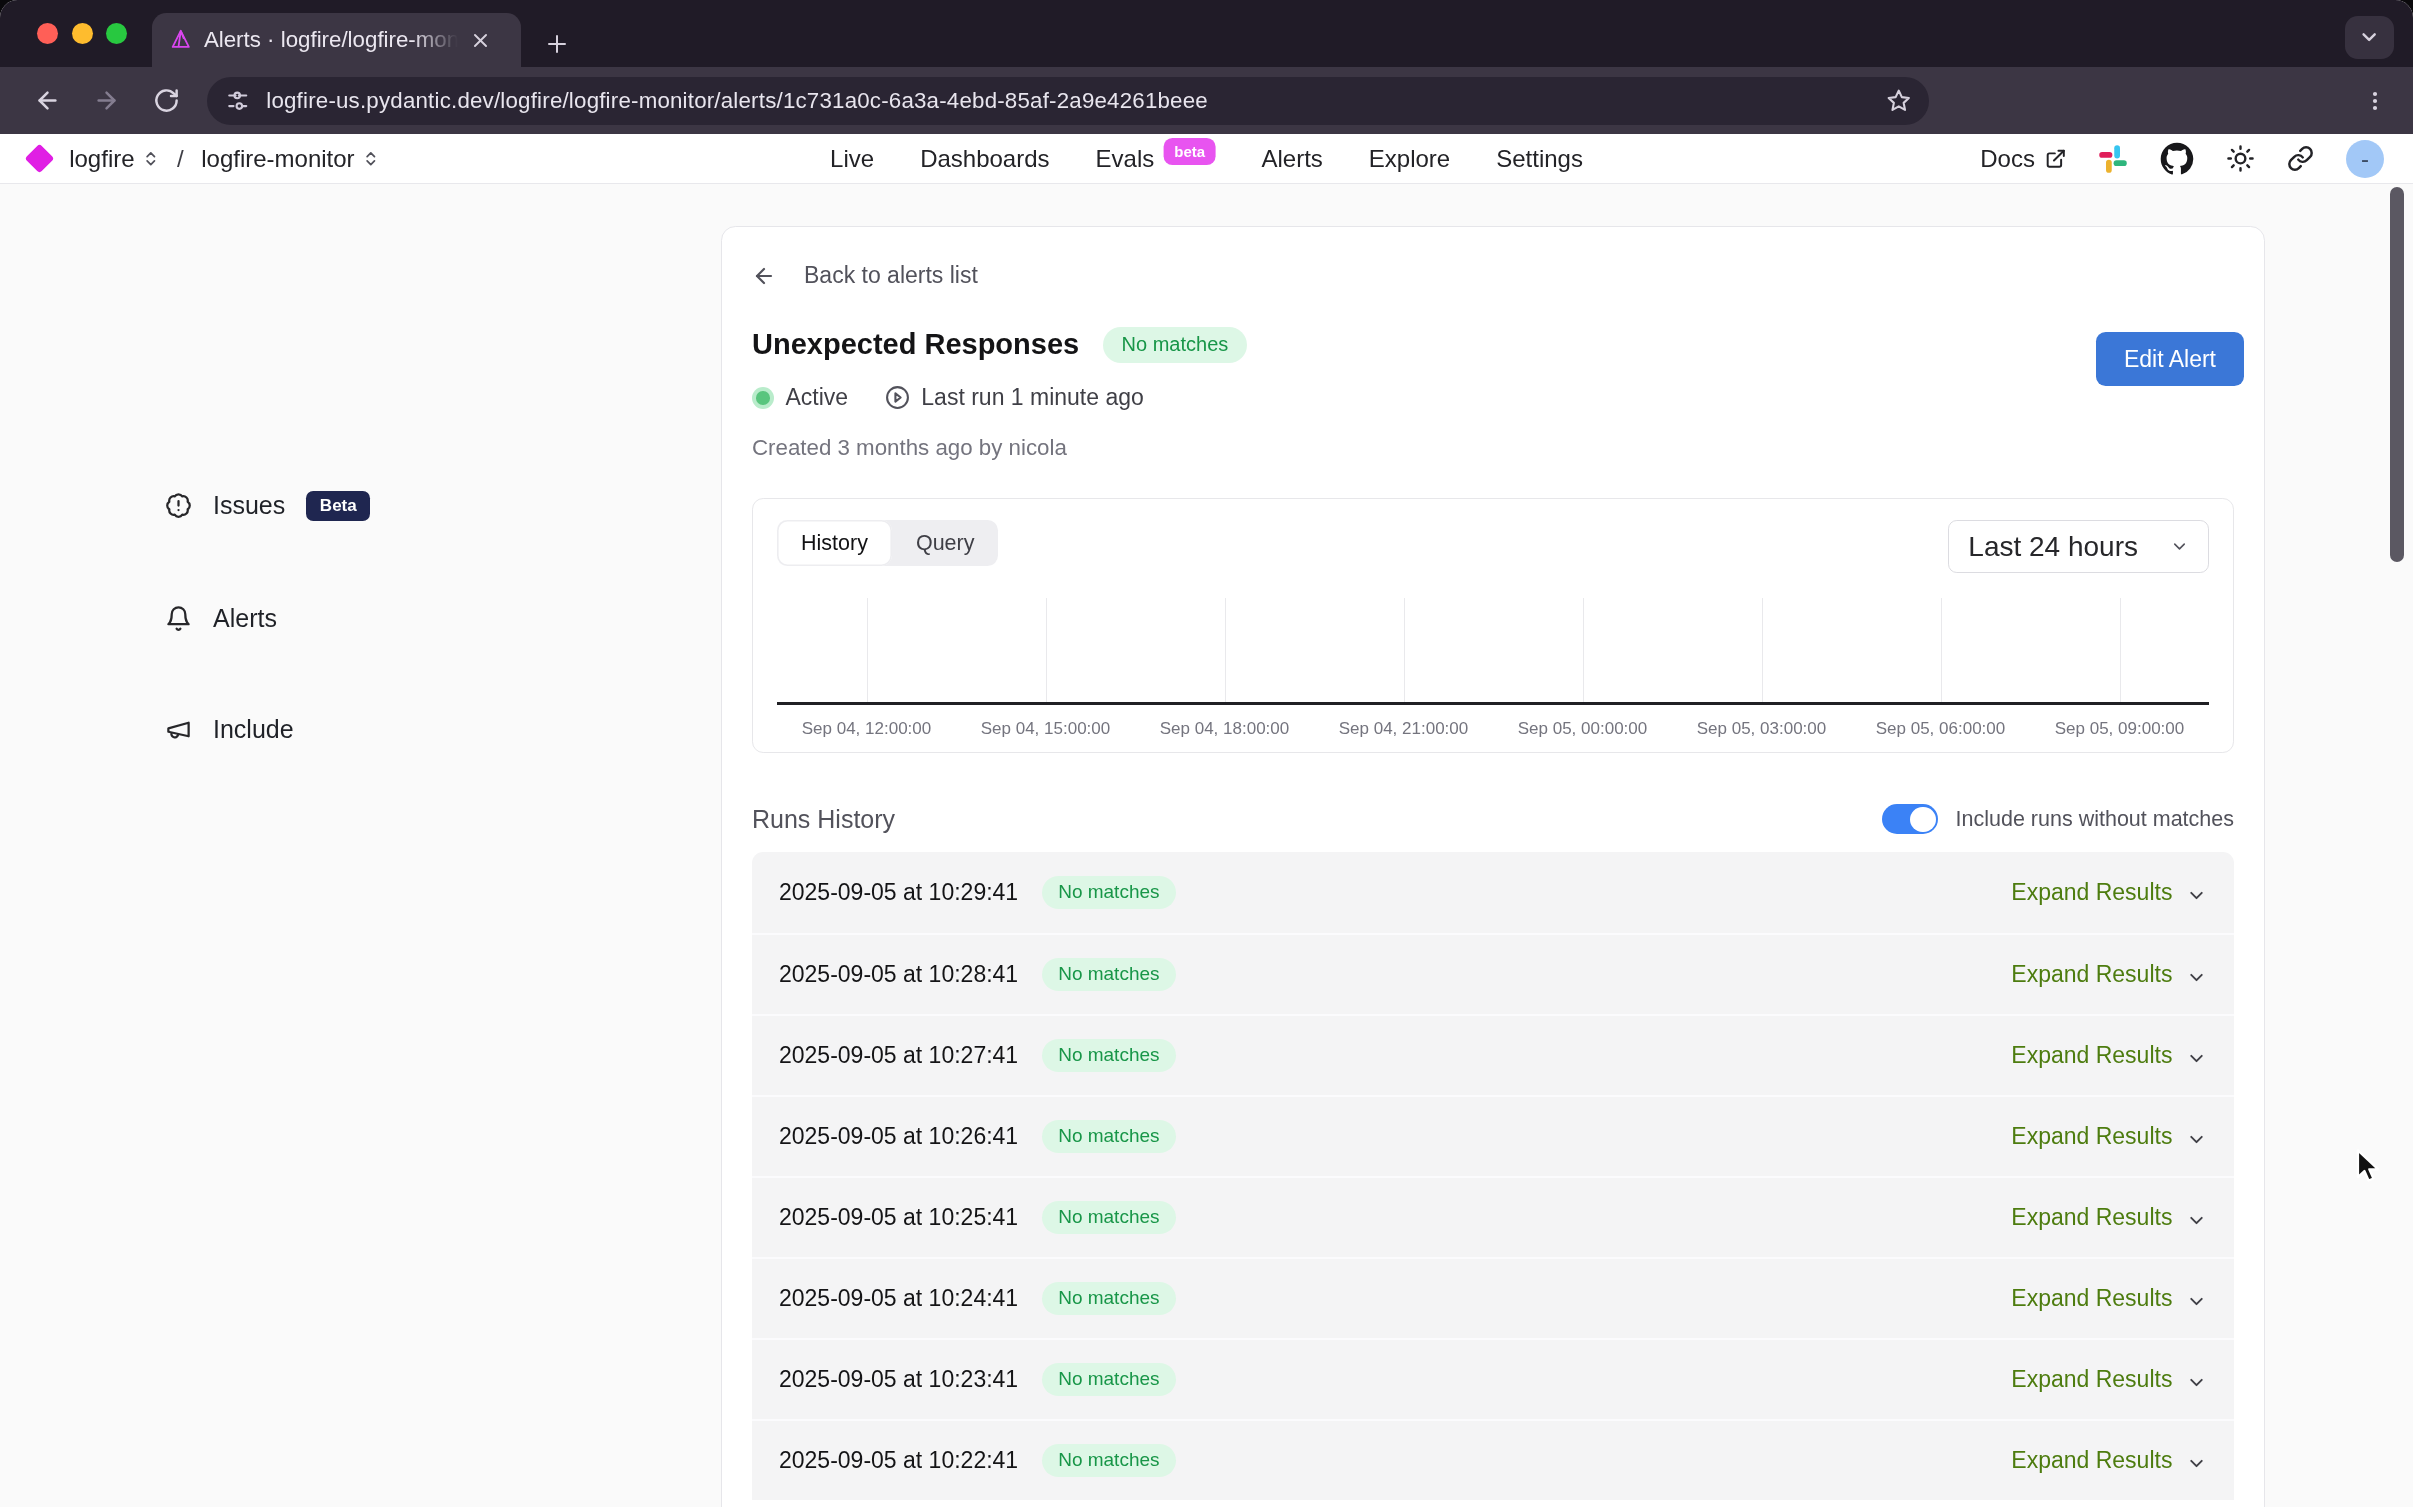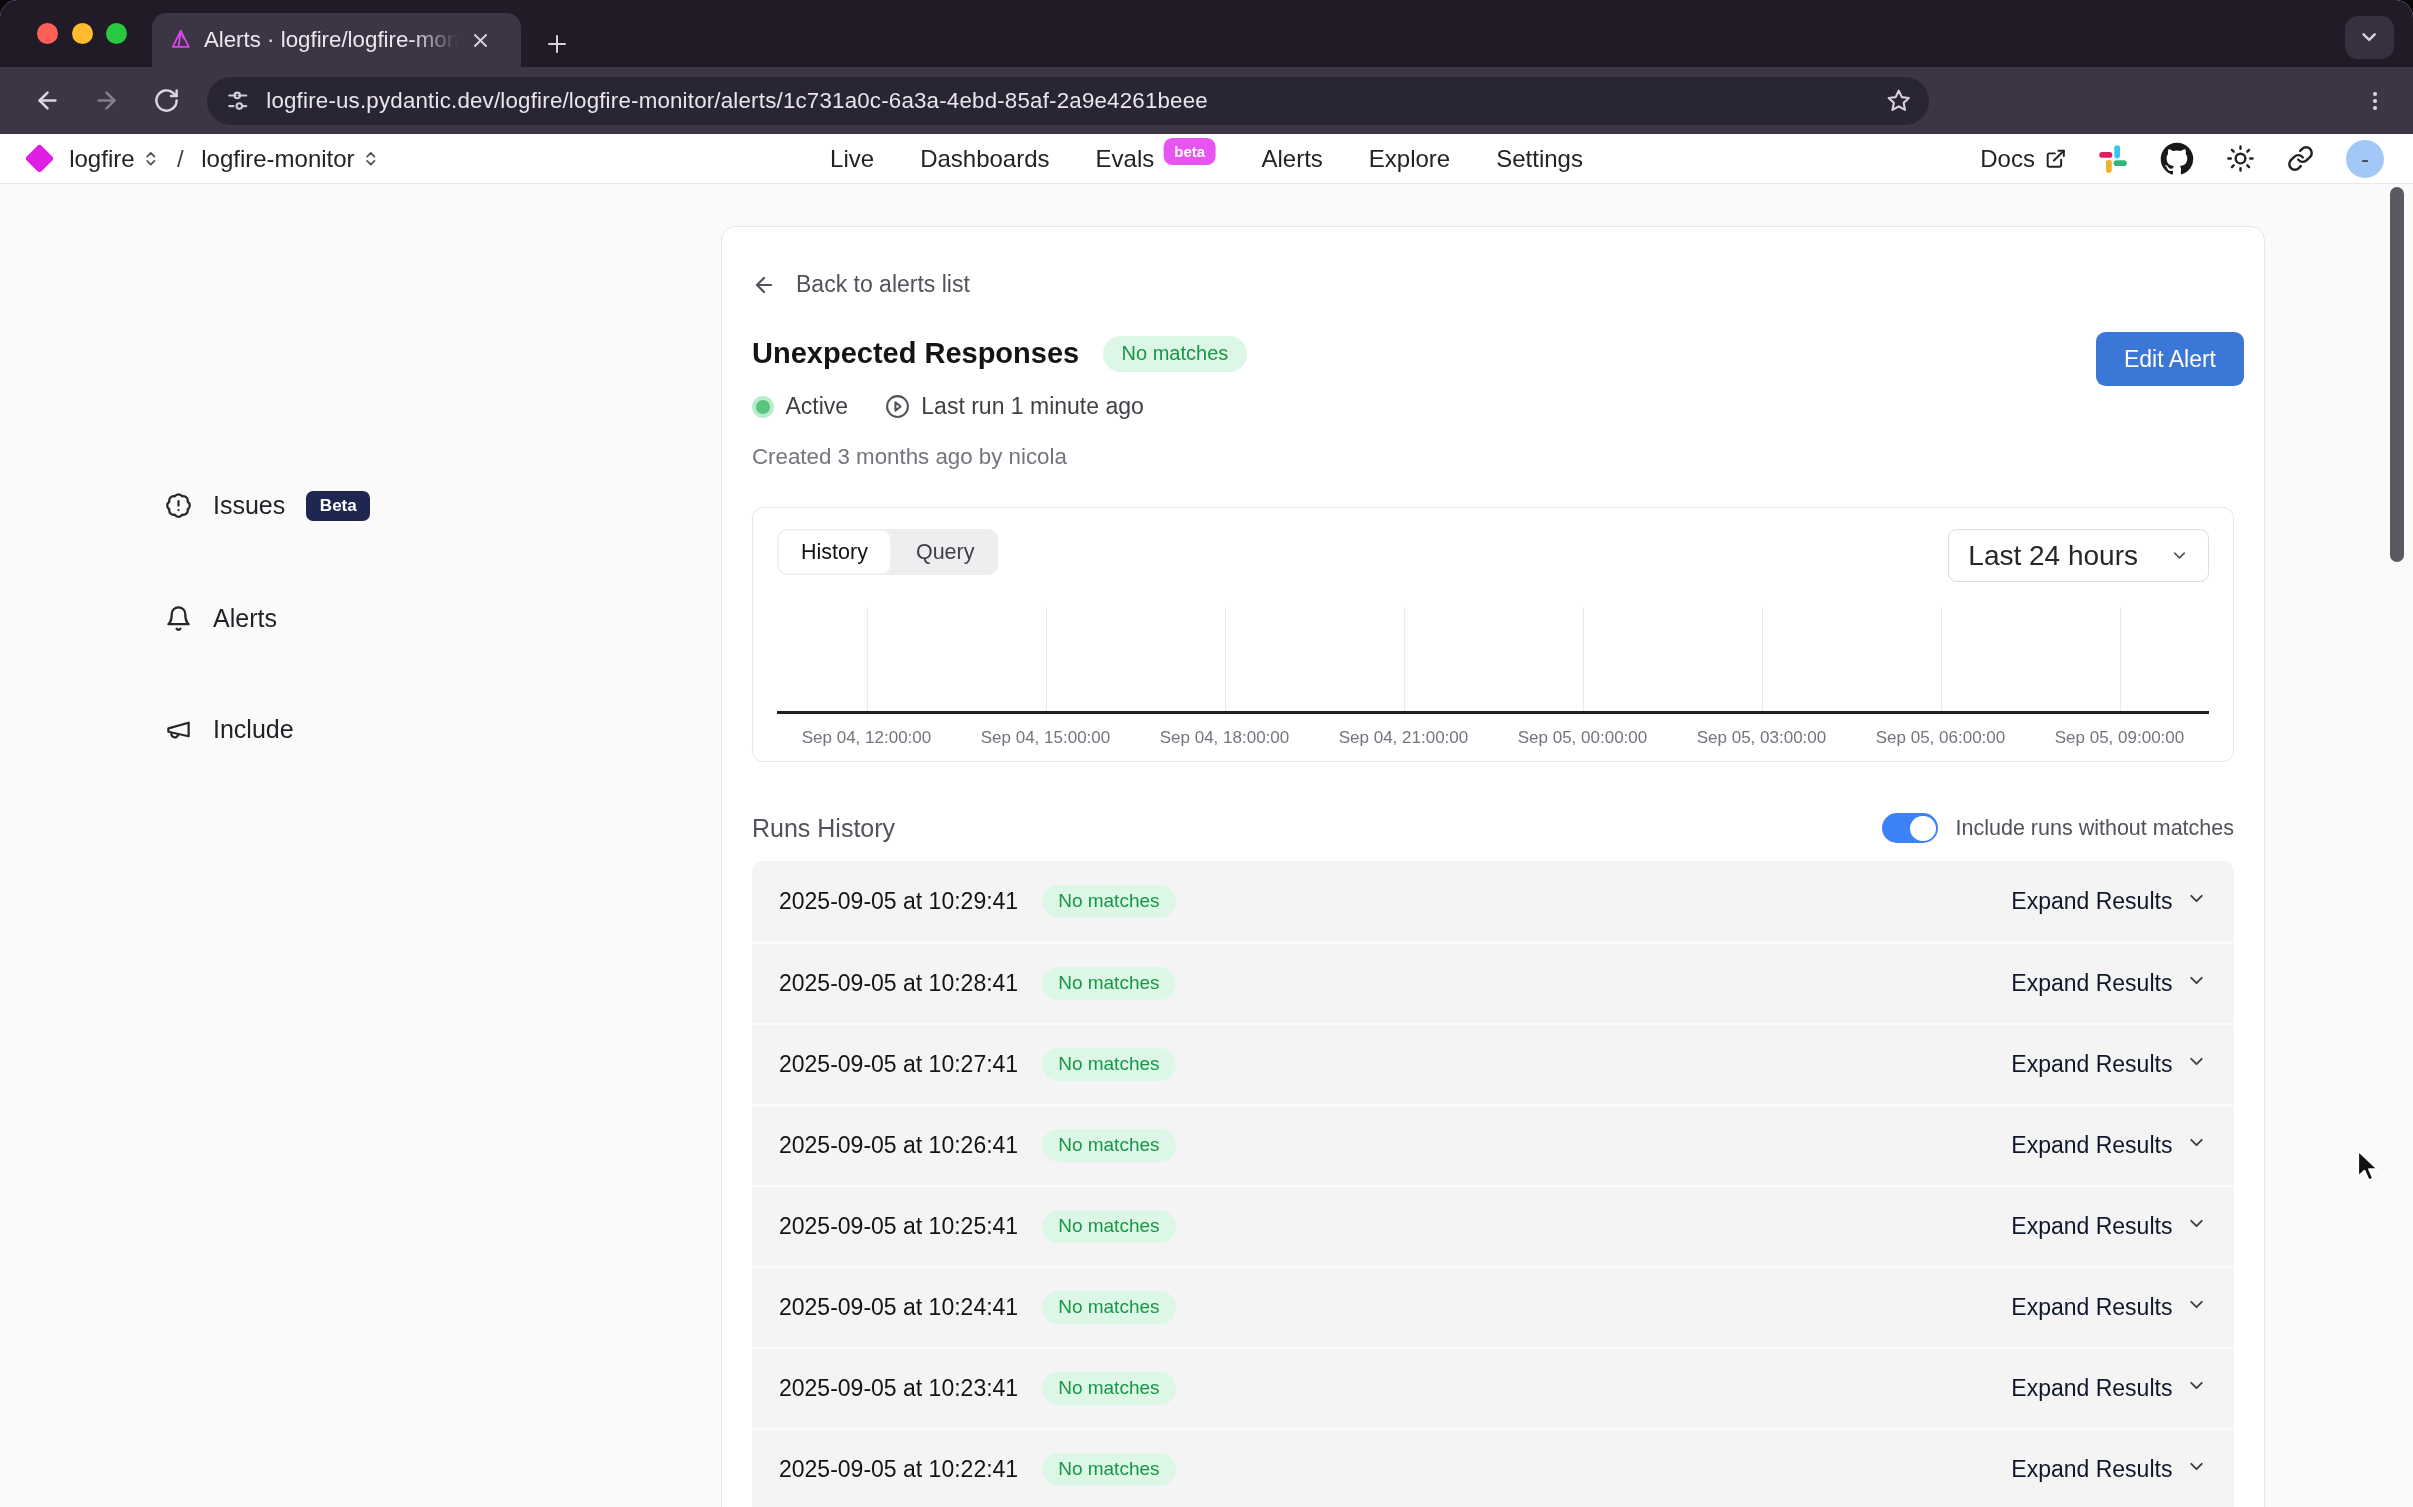--- a/index.html
+++ b/index.html
@@ -49,21 +49,21 @@
 
   
   .page { flex:1 1 auto; background:#fafafa; position:relative; overflow:hidden; }
   .side-item { position:absolute; left:165px; display:flex; align-items:center; gap:21px;
     font-size:25px; color:#1f2127; font-weight:500; }
   .side-item svg { color:#27272a; }
   .side-badge { background:#1f2650; color:#fff; font-size:17px; font-weight:600; padding:4.8px 13.6px; border-radius:7.2px; }
 
   .card { position:absolute; left:721px; top:42px; width:1544px; height:1373px; background:#fff;
     border:1.6px solid #e6e6ea; border-radius:14.4px; padding:0 30px; overflow:hidden; }
-  .back-row { margin-top:44px; display:flex; align-items:center; gap:20px; color:#52525b; font-size:23px; }
+  .back-row { margin-top:35px; display:flex; align-items:center; gap:28px; color:#52525b; font-size:23px; }
   .title-row { margin-top:38px; display:flex; align-items:center; gap:24px; }
   .page-title { font-size:29px; font-weight:700; color:#141416; }
   .badge-green { background:#ddf7e6; color:#189648; font-size:20px; font-weight:500; padding:6.4px 18.4px; border-radius:797px; }
   .status-row { margin-top:21.5px; display:flex; align-items:center; gap:37px; color:#3f3f46; font-size:23px; }
   .status-item { display:flex; align-items:center; gap:11.2px; }
   .dot-outer { width:22.3px; height:22.3px; border-radius:50%; background:#b9eccb; display:flex; align-items:center; justify-content:center; }
   .dot-inner { width:13.6px; height:13.6px; border-radius:50%; background:#59c57e; }
   .created-row { margin-top:24px; color:#74747e; font-size:22.3px; }
   .edit-btn { position:absolute; right:20px; top:105px; background:#3b77d7; color:#fff; border:none;
     font-size:23px; font-weight:500; padding:13.6px 28px; border-radius:9.6px; font-family:inherit; }
@@ -85,21 +85,21 @@
   .toggle-wrap { display:flex; align-items:center; gap:17.6px; font-size:21.5px; color:#52525b; }
   .toggle { width:56px; height:30px; border-radius:15px; background:#3b82f6; position:relative; }
   .knob { position:absolute; right:2.4px; top:2.4px; width:25.5px; height:25.5px; border-radius:50%; background:#fff; }
 
   .runs-list { margin-top:17.6px; border-radius:11.2px 11.2px 0 0; overflow:hidden; }
   .run-row { height:81px; background:#f4f4f5; display:flex; align-items:center; padding:0 27px; }
   .run-row + .run-row { border-top:2.4px solid #fbfbfd; }
   .run-time { font-size:23px; color:#141416; }
   .run-badge { margin-left:24px; background:#ddf7e6; color:#189648; font-size:19px; padding:5.6px 16px; border-radius:797px; }
   .run-spacer { flex:1 1 auto; }
-  .expand { display:flex; align-items:flex-start; gap:13.6px; font-size:23px; color:#0f172a; font-weight:500; }
+  .expand { display:flex; align-items:flex-end; gap:13.6px; font-size:23px; color:#4d7c0f; font-weight:500; }
 
   .scroll-thumb { position:absolute; left:2390px; top:3.2px; width:13.6px; height:375px; border-radius:7.2px; background:#5b5862; }
   .cursor { position:absolute; left:2351px; top:963px; }
   svg { display:block; }
 </style>
 </head>
 <body>
 
 <div class="window">
 

